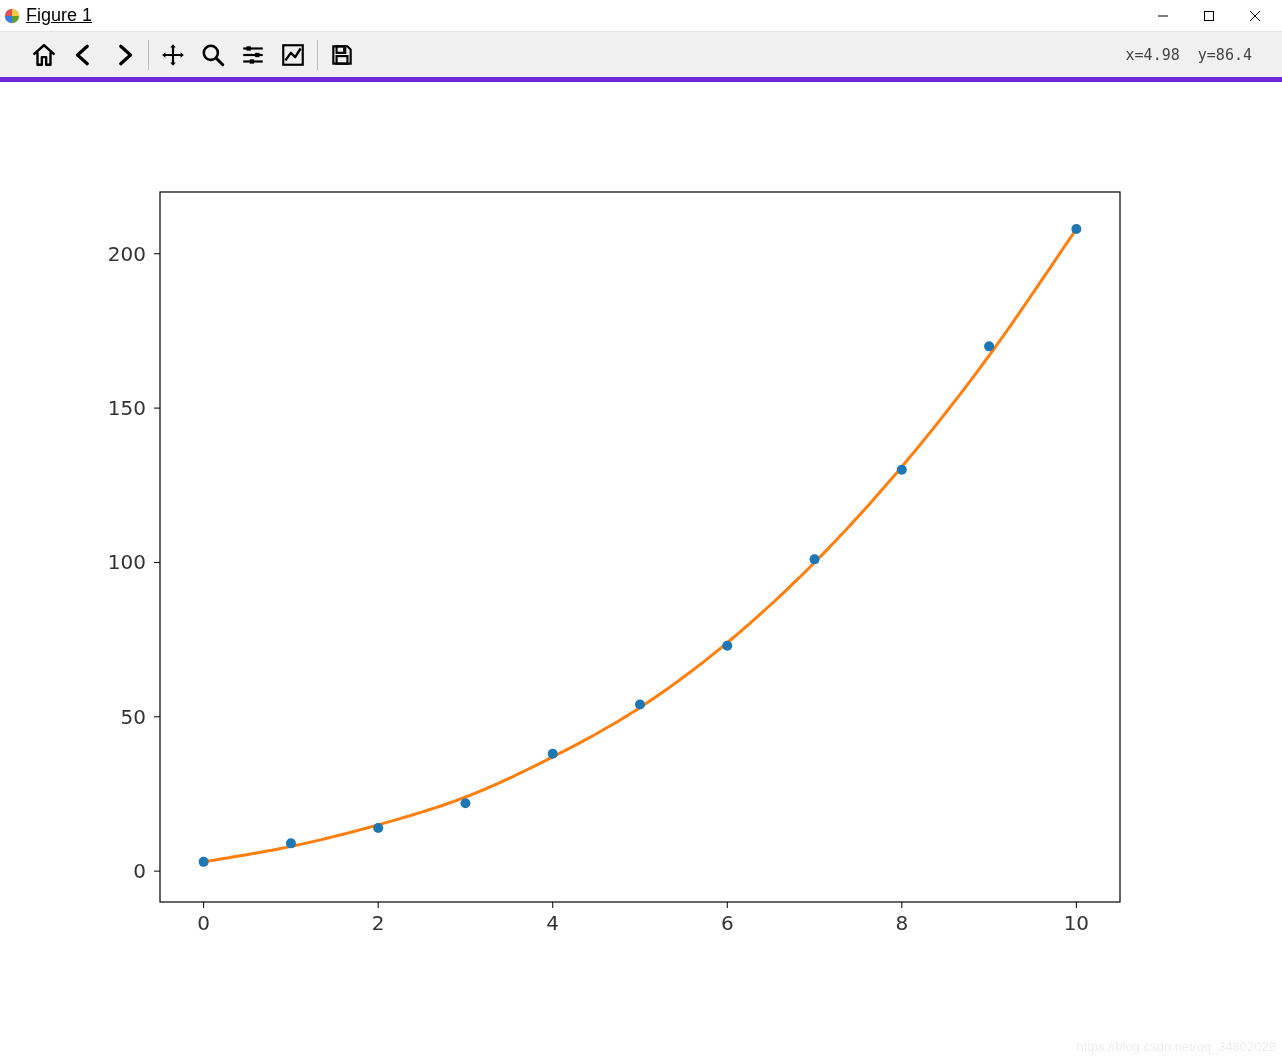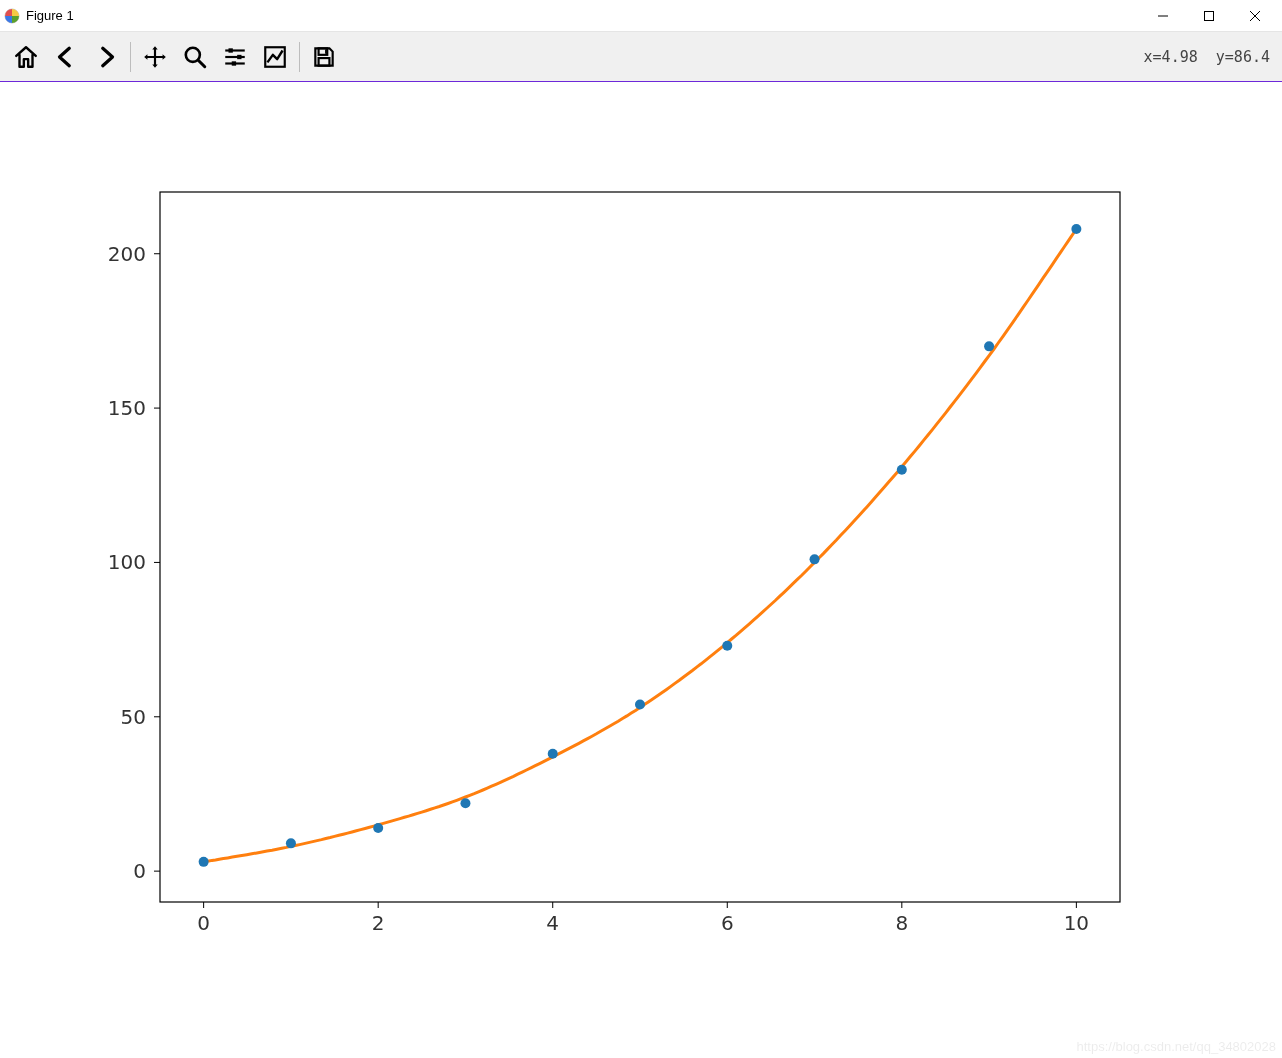--- a/index.html
+++ b/index.html
@@ -20,39 +20,40 @@
   padding: 0 4px;
   border-bottom: 1px solid #e5e5e5;
 }
 .titlebar .app-icon {
   width: 16px; height: 16px;
   margin-right: 6px;
   position: relative;
 }
 .titlebar .app-icon svg { display:block; }
 .titlebar .title {
-  font-size: 13px;
+  font-size: 18px;
   color: #000;
   flex: 0 0 auto;
+  text-decoration: underline;
 }
 .titlebar .spacer { flex: 1; }
 .win-btn {
   width: 46px; height: 32px;
   display: flex; align-items: center; justify-content: center;
   font-size: 12px;
   cursor: default;
 }
 .win-btn svg { stroke: #000; stroke-width: 1; fill: none; }
 .toolbar {
   height: 50px;
   background: #f0f0f0;
-  border-bottom: 1px solid #6d28d9;
+  border-bottom: 5px solid #6d28d9;
   display: flex;
   align-items: center;
-  padding: 0 6px;
+  padding: 0 24px;
 }
 .tool-btn {
   width: 40px; height: 38px;
   display: flex; align-items: center; justify-content: center;
   cursor: default;
 }
 .tool-btn svg { width: 26px; height: 26px; }
 .tool-sep {
   width: 1px; height: 30px;
   background: #bdbdbd;

